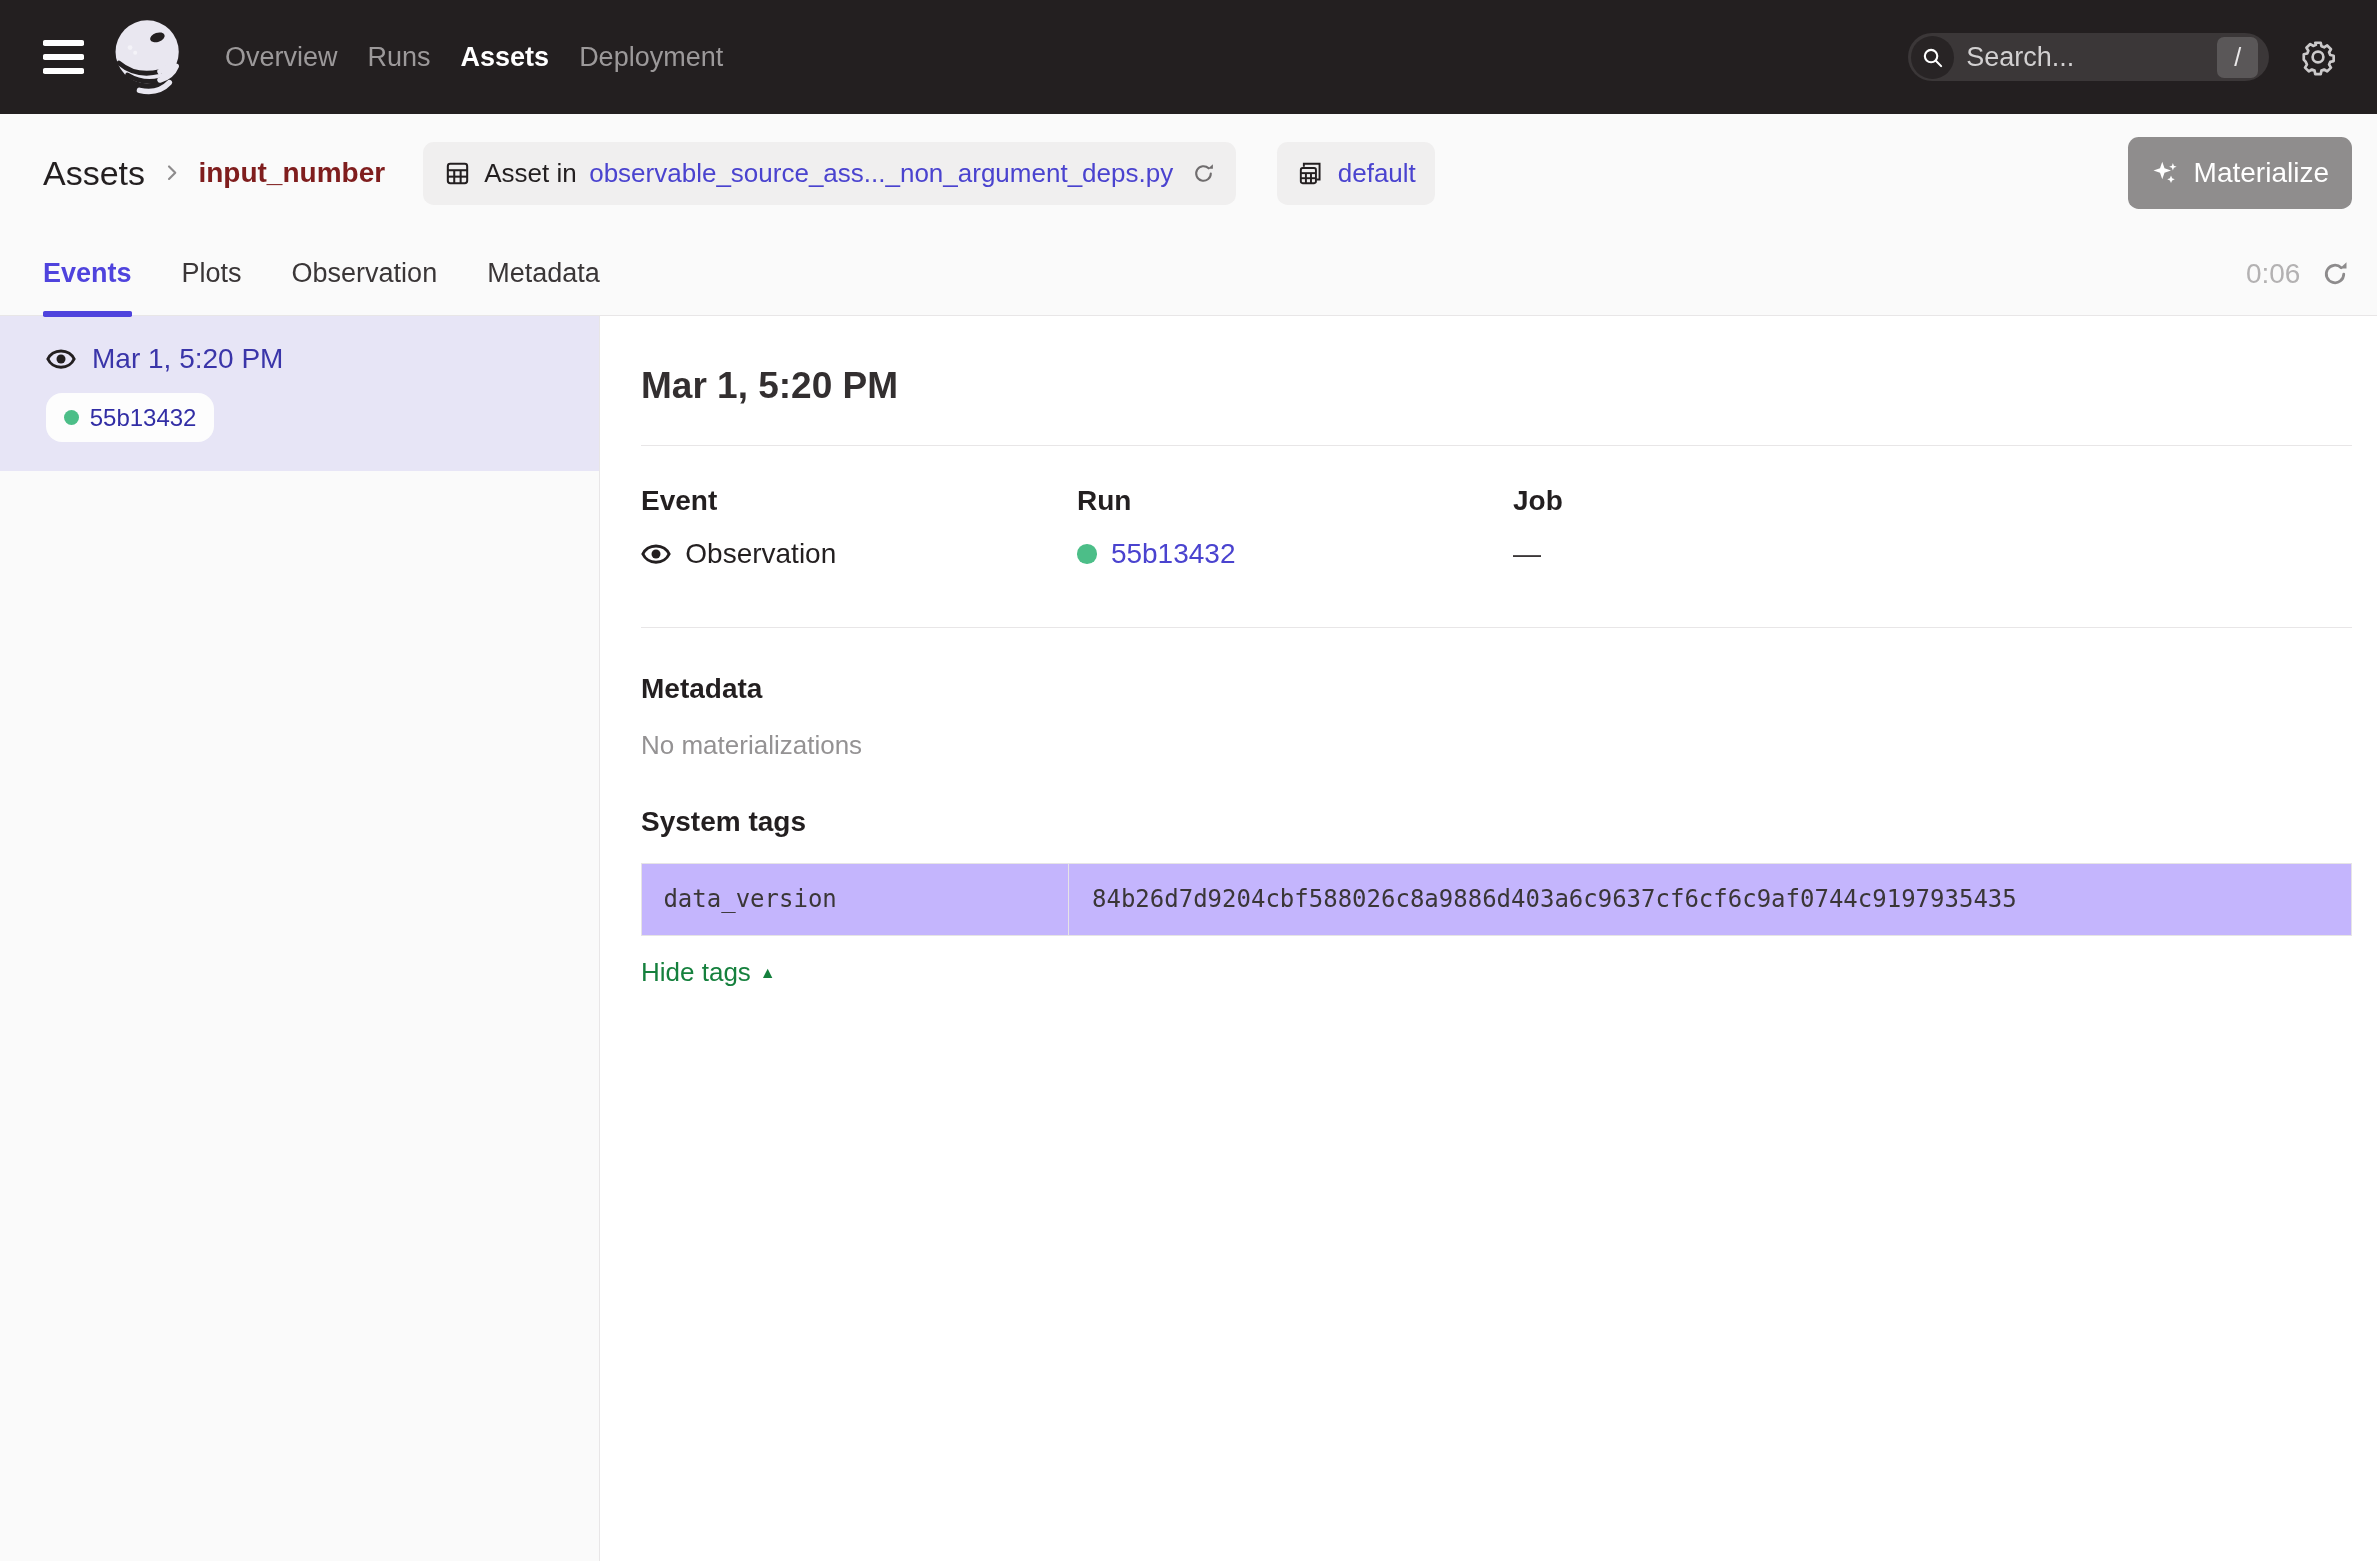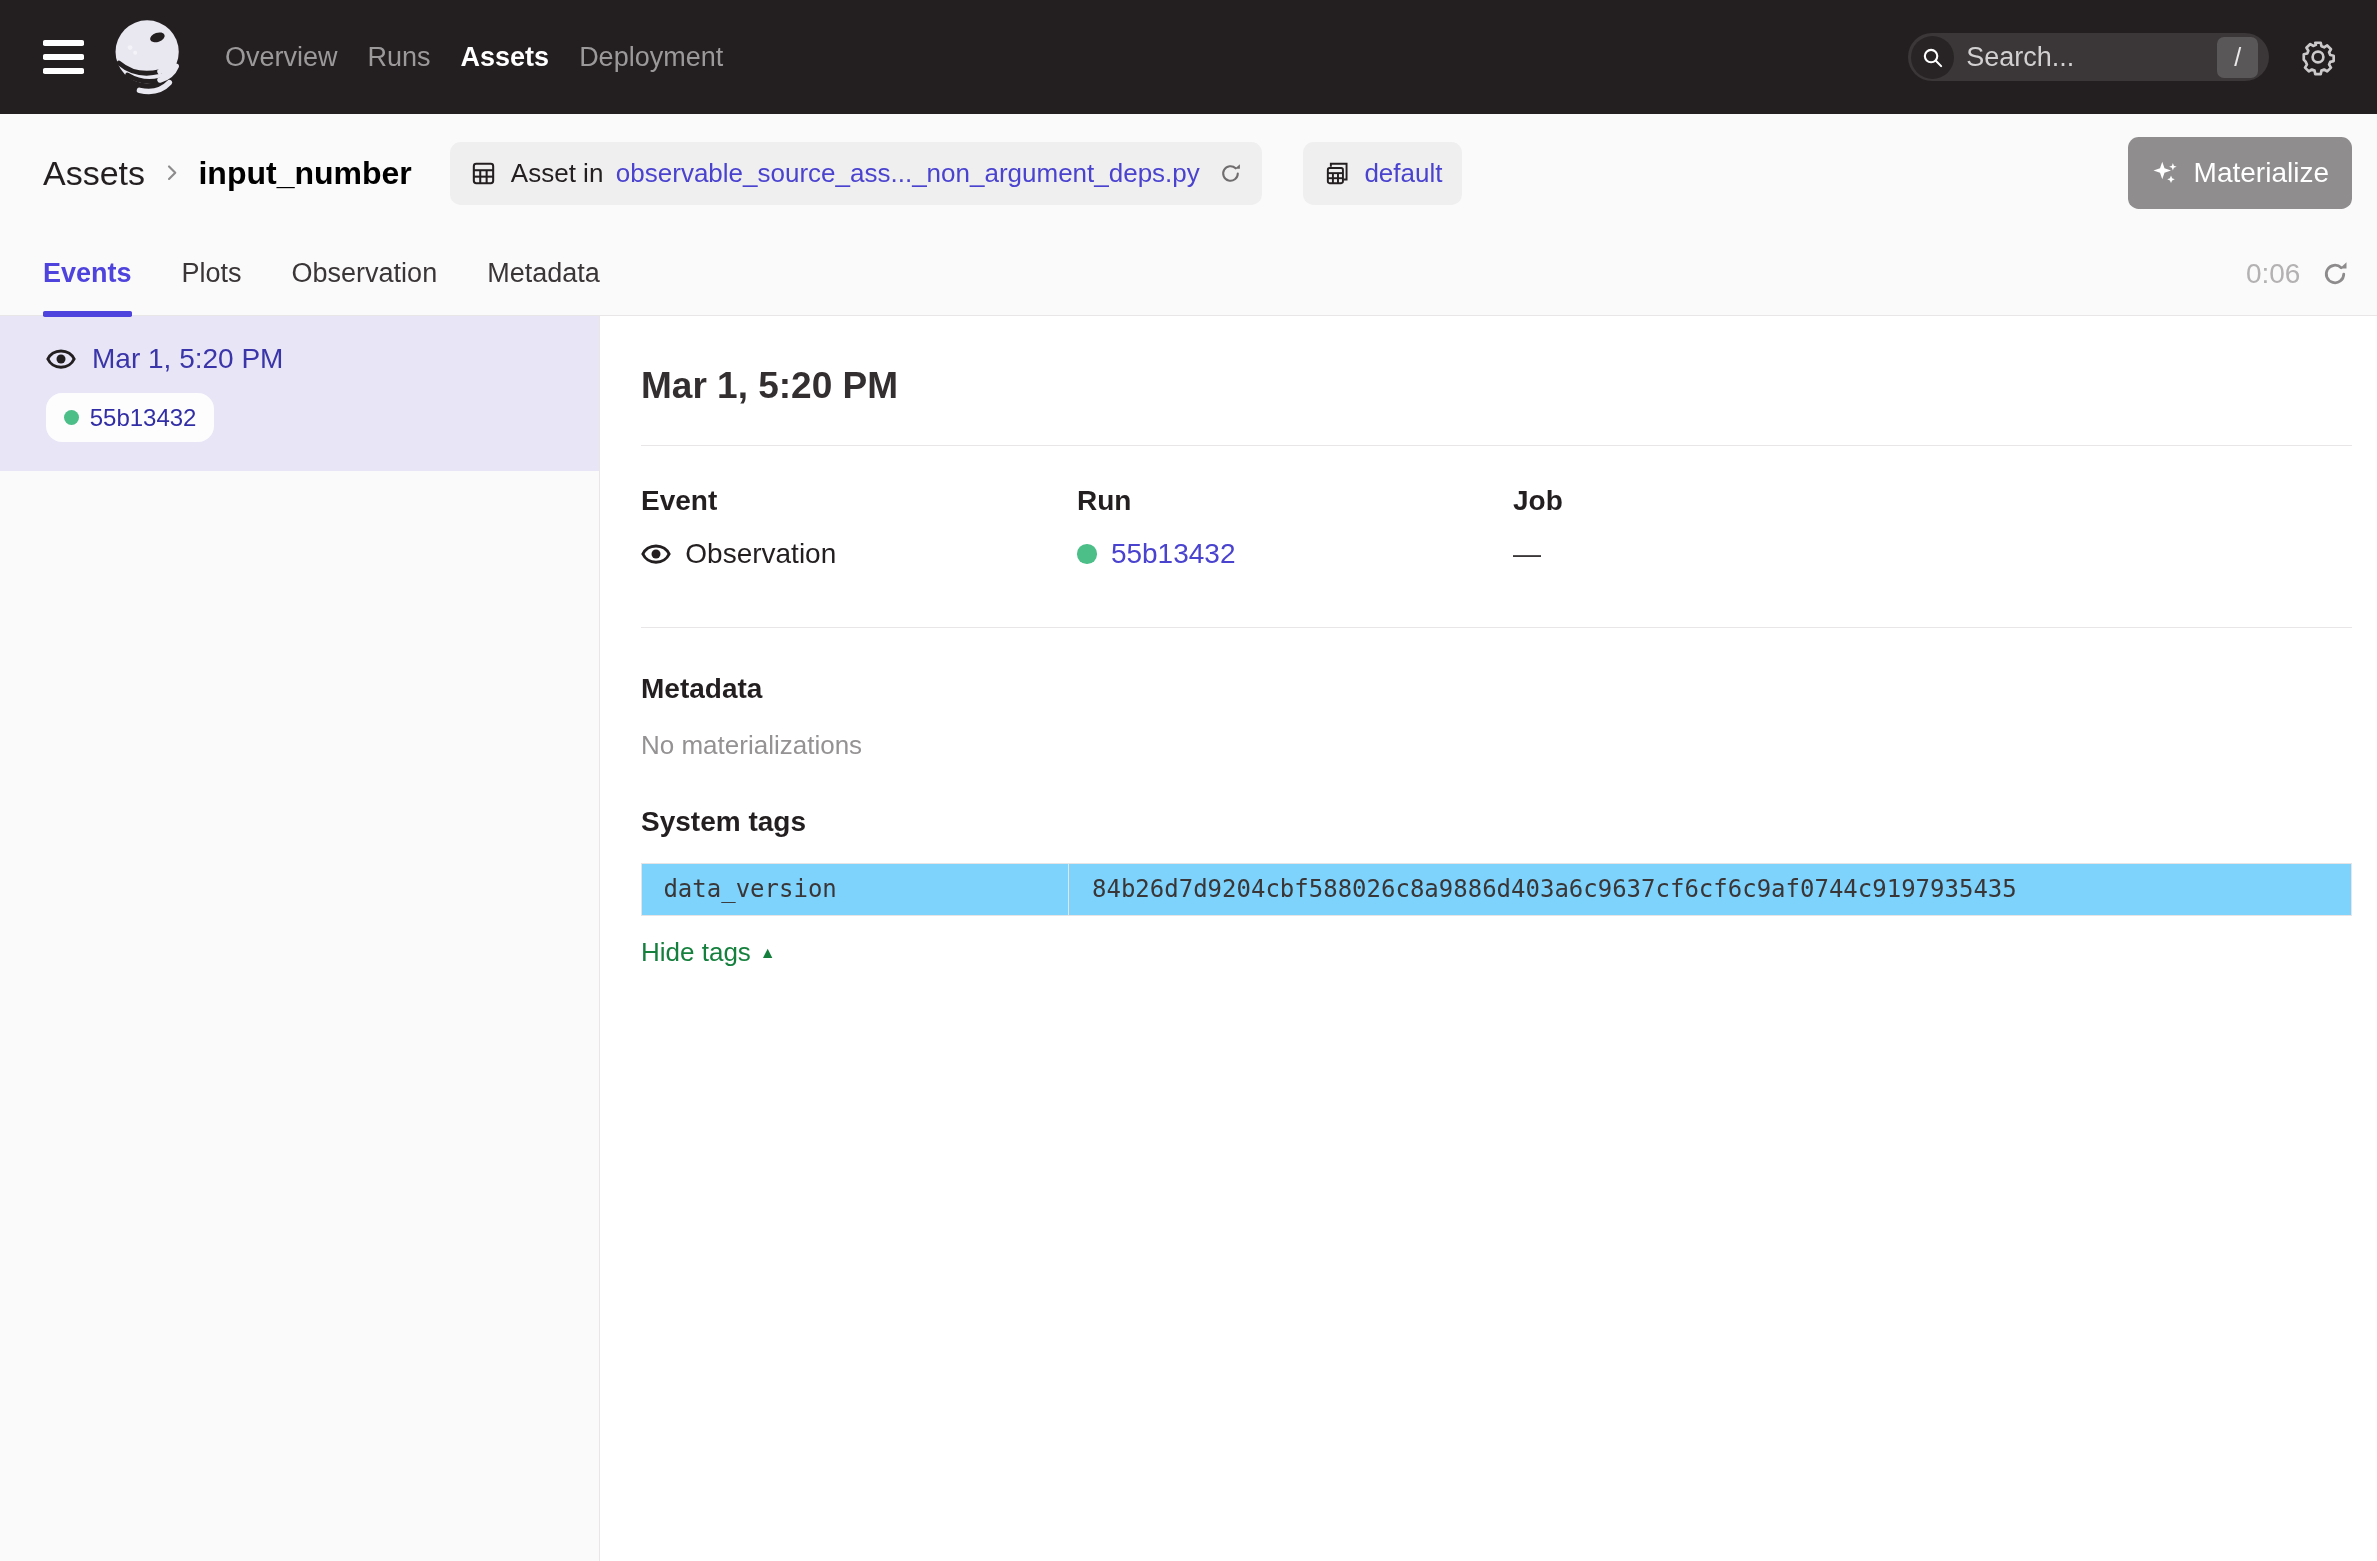--- a/index.html
+++ b/index.html
@@ -45,21 +45,21 @@
   }
   .gear-btn { margin-left: 30px; cursor: pointer; }
 
   
   .header-row {
     height: 118px; display: flex; align-items: center;
     padding: 0 25px 0 43px; background: #fafafa;
   }
   .crumb-root { font-size: 34px; color: #231f20; cursor: pointer; }
   .crumb-sep { margin: 0 16px; }
-  .crumb-current { font-size: 32px; font-weight: 700; color: #000000; }
+  .crumb-current { font-size: 28px; font-weight: 700; color: #7f1d1d; }
   .chip {
     height: 63px; border-radius: 10.7px; background: #f0efef;
     display: flex; align-items: center; padding: 0 19.6px; gap: 12.5px;
     font-size: 26px; cursor: pointer;
   }
   .chip-asset { margin-left: 38px; }
   .chip-repo  { margin-left: 41px; }
   .chip-link { color: #4a43cf; }
   .chip-refresh { margin-left: 5.4px; }
   .materialize-btn {
@@ -117,22 +117,22 @@
   .col-value { margin-top: 21.4px; display: flex; align-items: center; gap: 14.3px; font-size: 28px; }
   .run-dot { width: 19.6px; height: 19.6px; border-radius: 50%; background: #4cbe88; }
   .run-link { color: #4a43cf; cursor: pointer; }
   .job-empty { color: #3a3637; }
   .divider2 { margin-top: 57px; }
 
   .section-heading { font-size: 28px; font-weight: 700; color: #231f20; margin-top: 45px; }
   .empty-text { margin-top: 25px; font-size: 26px; color: #949293; }
 
   .tags-table {
-    margin-top: 25px; border: 1.8px solid #e6e4e5; display: flex; height: 53px;
-    background: #7dd3fc;
+    margin-top: 25px; border: 1.8px solid #e6e4e5; display: flex; height: 73px;
+    background: #c4b5fd;
   }
   .tags-key {
     width: 427px; min-width: 427px; border-right: 1.8px solid #e6e4e5;
     display: flex; align-items: center; padding-left: 21.4px;
     font-family: "DejaVu Sans Mono", monospace; font-size: 24px; color: #3a3637;
   }
   .tags-value {
     flex: 1; display: flex; align-items: center; padding-left: 23px;
     font-family: "DejaVu Sans Mono", monospace; font-size: 24px; color: #3a3637;
     overflow: hidden; white-space: nowrap;

